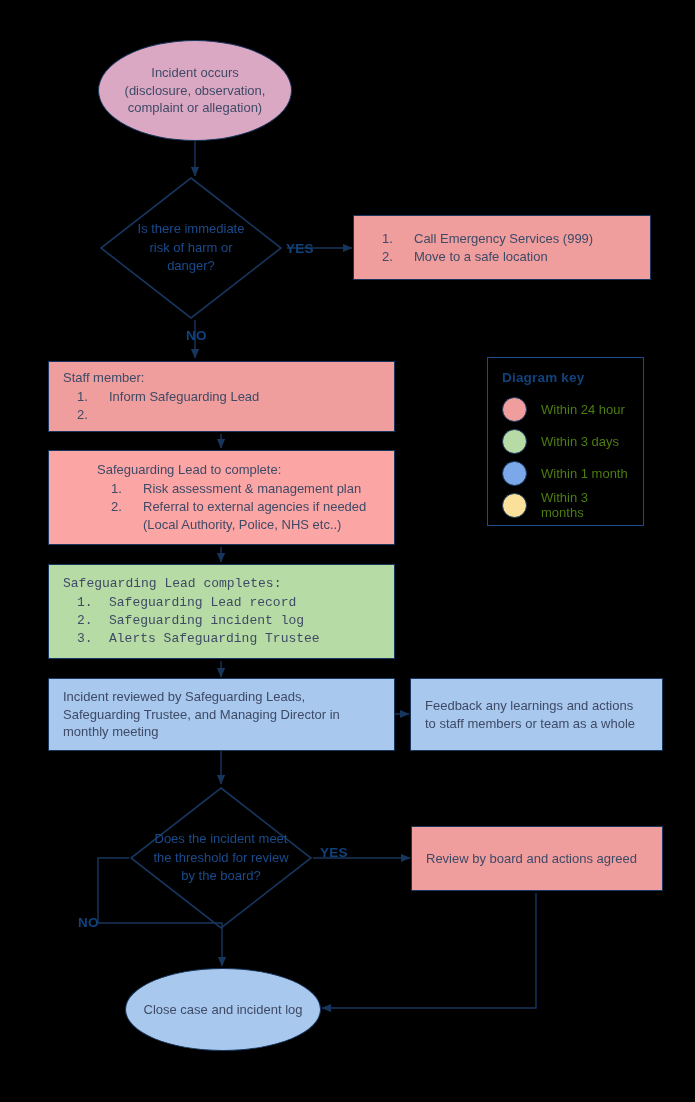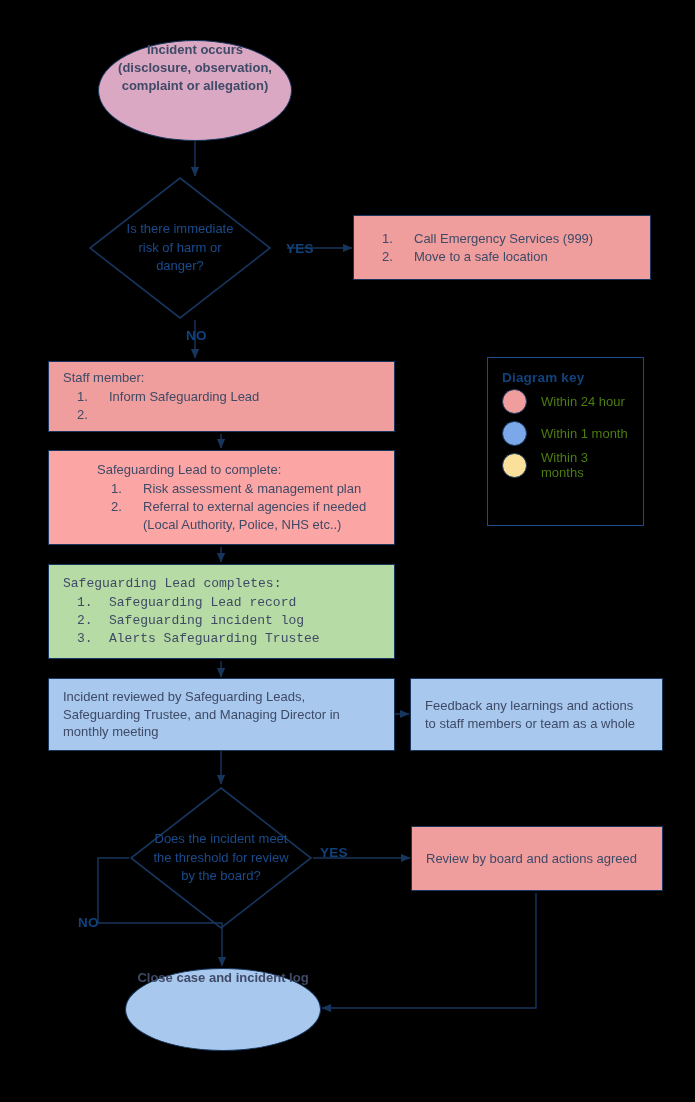--- a/index.html
+++ b/index.html
@@ -36,24 +36,23 @@
   }
   .boxnode {
     display: flex;
     flex-direction: column;
     justify-content: center;
     padding: 8px 14px;
   }
   .ellipse {
     border-radius: 50%;
     display: flex;
-    align-items: flex-start;
+    align-items: center;
     justify-content: center;
     text-align: center;
-    font-weight: bold;
   }
   .diamond-wrap {
     position: absolute;
     display: flex;
     align-items: center;
     justify-content: center;
   }
   .diamond-shape {
     position: absolute;
     left: 0; top: 0;
@@ -94,21 +93,21 @@
     position: absolute;
     box-sizing: border-box;
     border: 1.5px solid #1a4b8c;
     background: transparent;
     padding: 12px 14px 10px 14px;
   }
   #key-title {
     color: #10427e;
     font-weight: bold;
     font-size: 13.5px;
-    margin-bottom: 0;
+    margin-bottom: 8px;
     letter-spacing: 0.2px;
   }
   .key-row {
     display: flex;
     align-items: center;
     height: 32px;
   }
   .key-dot {
     width: 25px;
     height: 25px;
@@ -161,21 +160,21 @@
   </svg>
 
   <div class="node ellipse" style="left:98px; top:40px; width:194px; height:101px; background:#dba8c4;">
     <div>
       <div>Incident occurs</div>
       <div>(disclosure, observation,</div>
       <div>complaint or allegation)</div>
     </div>
   </div>
 
-  <div class="diamond-wrap" style="left:88px; top:176px; width:184px; height:144px;">
+  <div class="diamond-wrap" style="left:99px; top:176px; width:184px; height:144px;">
     <svg class="diamond-shape" viewBox="0 0 184 144" preserveAspectRatio="none">
       <polygon points="92,2 182,72 92,142 2,72" fill="none" stroke="#17365d" stroke-width="1.6"></polygon>
     </svg>
     <div class="diamond-text">
       <div>Is there immediate</div>
       <div>risk of harm or</div>
       <div>danger?</div>
     </div>
   </div>
   <div class="edge-label" style="left:286px; top:241px;">YES</div>
@@ -265,20 +264,24 @@
   </div>
 
   <div id="key-panel" style="left:487px; top:357px; width:157px; height:169px;">
     <div id="key-title">Diagram key</div>
 
     <div class="key-row">
       <span class="key-dot" style="background:#ef9d9d;"></span>
       <span class="key-label">Within 24 hour</span>
     </div>
     <div class="key-row">
+      <span class="key-dot" style="background:#b7dba4;"></span>
+      <span class="key-label">Within 3 days</span>
+    </div>
+    <div class="key-row">
       <span class="key-dot" style="background:#7aa8e8;"></span>
       <span class="key-label">Within 1 month</span>
     </div>
     <div class="key-row">
       <span class="key-dot" style="background:#fae09a;"></span>
       <span class="key-label">Within 3 months</span>
     </div>
   </div>
 
 </div>

